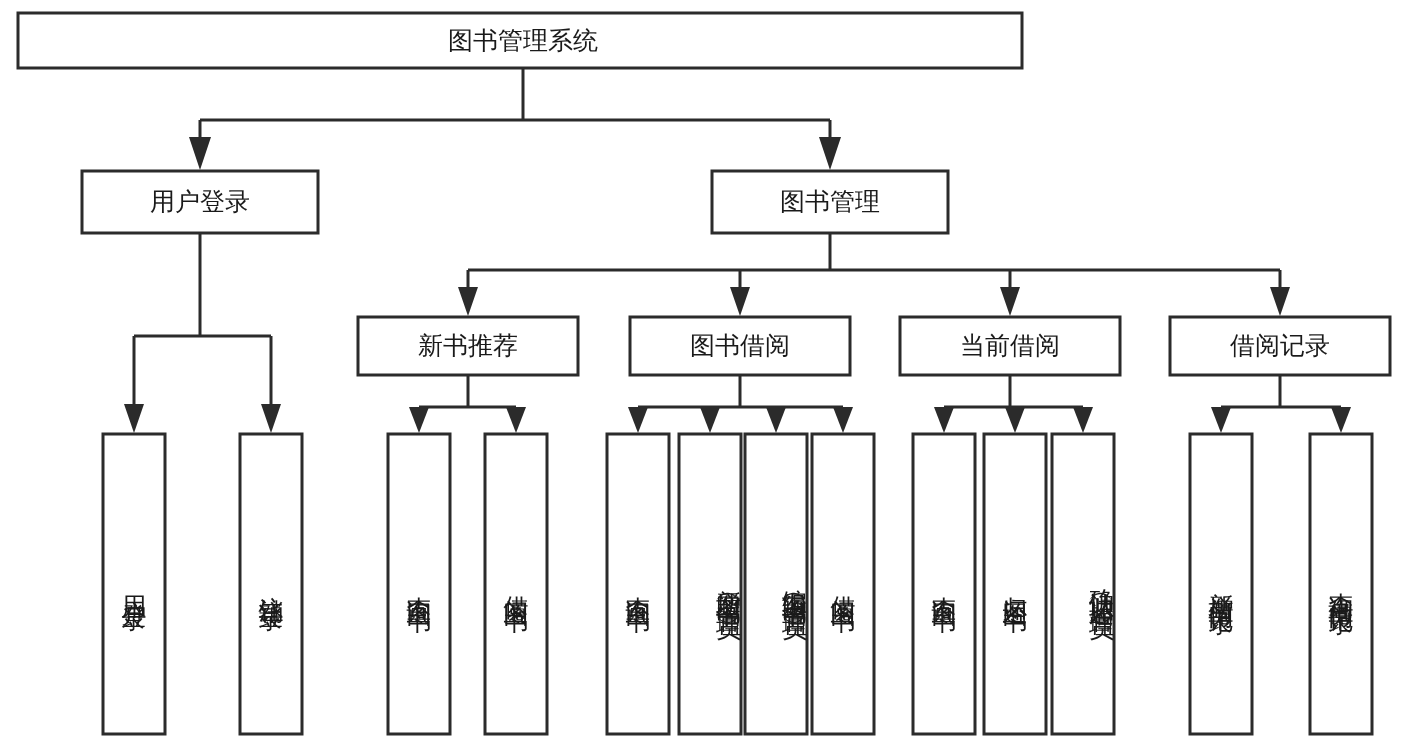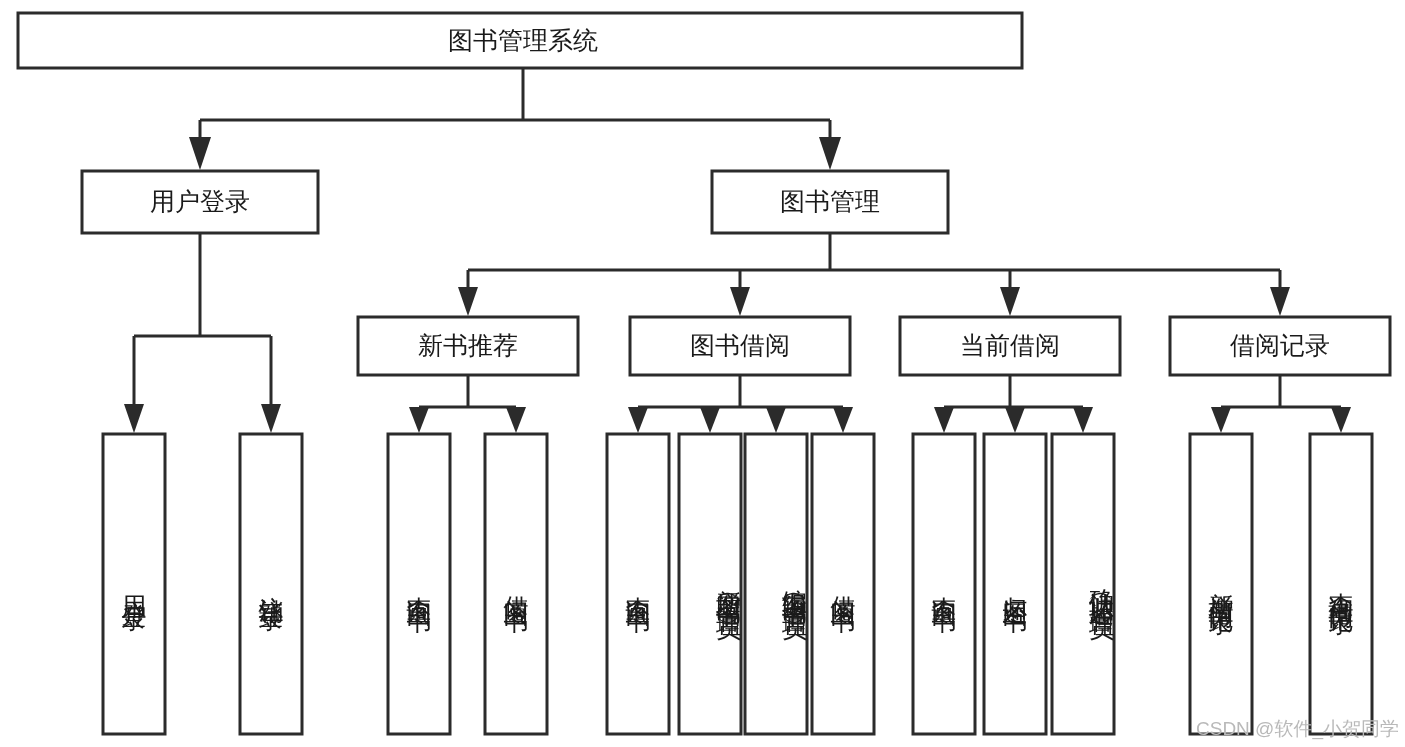--- a/index.html
+++ b/index.html
@@ -189,15 +189,14 @@
     <div class="vlabel" style="left:679px;  top:440px; width:62px; height:294px; display:flex; align-items:flex-start; justify-content:center;">新增图书（管理员）</div>
     <div class="vlabel" style="left:745px;  top:440px; width:62px; height:294px; display:flex; align-items:flex-start; justify-content:center;">编辑图书（管理员）</div>
     <div class="vlabel" style="left:812px;  top:434px; width:62px; height:300px; display:flex; align-items:center; justify-content:center;">借阅图书</div>
     <div class="vlabel" style="left:913px;  top:434px; width:62px; height:300px; display:flex; align-items:center; justify-content:center;">查询图书</div>
     <div class="vlabel" style="left:984px;  top:434px; width:62px; height:300px; display:flex; align-items:center; justify-content:center;">归还图书</div>
     <div class="vlabel" style="left:1052px; top:440px; width:62px; height:294px; display:flex; align-items:flex-start; justify-content:center;">确认归还（管理员）</div>
     <div class="vlabel" style="left:1190px; top:434px; width:62px; height:300px; display:flex; align-items:center; justify-content:center;">新增借阅记录</div>
     <div class="vlabel" style="left:1310px; top:434px; width:62px; height:300px; display:flex; align-items:center; justify-content:center;">查询借阅记录</div>
   </div>
 
-  <div class="watermark" style="left:1196px; top:716px;">CSDN @软件_小贺同学</div>
 
 </div>
 
 </body></html>

